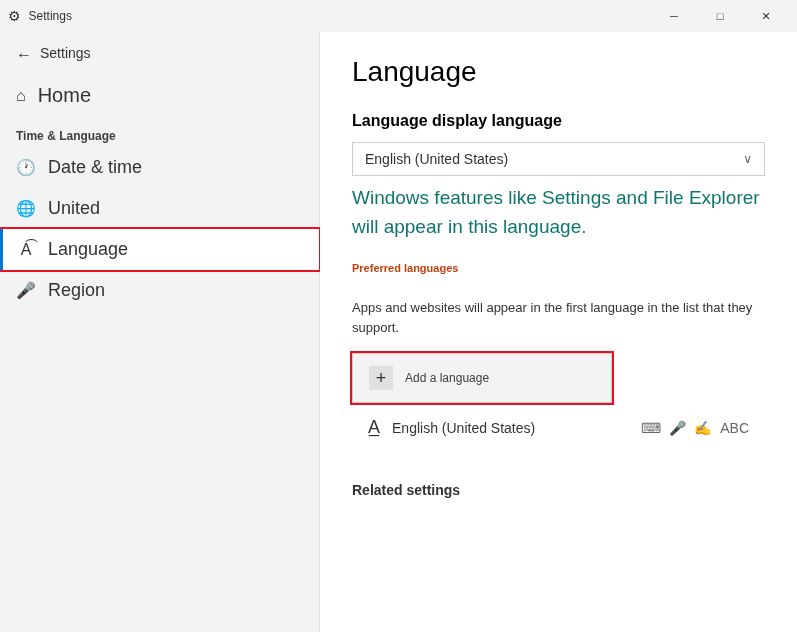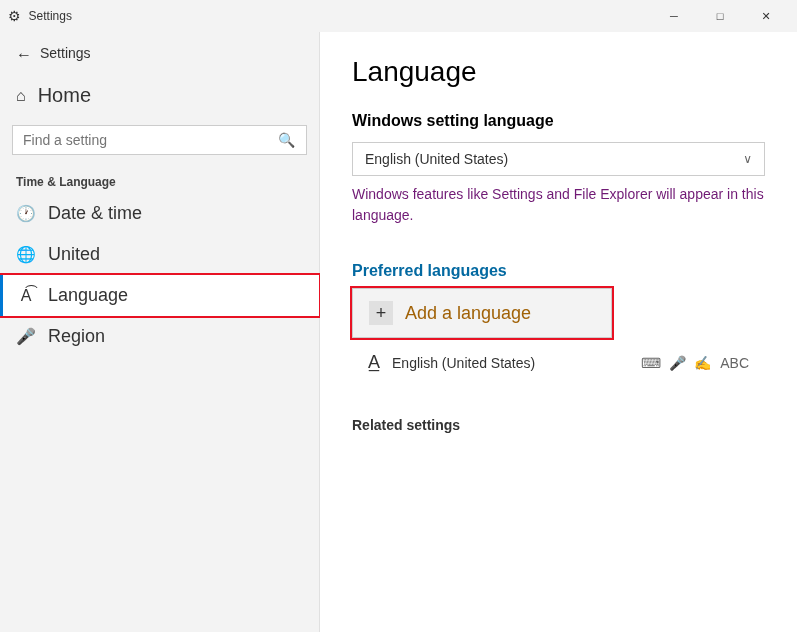--- a/index.html
+++ b/index.html
@@ -171,31 +171,31 @@
       font-size: 14px;
       color: #333;
       cursor: pointer;
       display: flex;
       align-items: center;
       justify-content: space-between;
     }
     .dropdown-chevron { font-size: 12px; color: #666; }
 
     .hint-text {
-      font-size: 14px;
-      color: #701a75;
-      margin-bottom: 36px;
+      font-size: 19px;
+      color: #0f766e;
+      margin-bottom: 21px;
       line-height: 1.5;
     }
 
     .pref-section-title {
-      font-size: 16px;
+      font-size: 11px;
       font-weight: 600;
-      color: #0369a1;
-      margin-bottom: 8px;
+      color: #c2410c;
+      margin-bottom: 24px;
     }
 
     .pref-desc {
       font-size: 13px;
       color: #333;
       margin-bottom: 16px;
       line-height: 1.5;
     }
 
     .add-language-btn {
@@ -213,21 +213,21 @@
     .add-plus {
       font-size: 18px;
       color: #333;
       width: 24px;
       height: 24px;
       display: flex;
       align-items: center;
       justify-content: center;
       background: #e0e0e0;
     }
-    .add-label { font-size: 18px; color: #a16207; }
+    .add-label { font-size: 12px; color: #404040; }
 
     .language-entry {
       display: flex;
       align-items: center;
       gap: 12px;
       padding: 10px 16px;
       width: 100%;
     }
     .lang-icon { font-size: 18px; color: #333; }
     .lang-name { font-size: 14px; color: #333; flex: 1; }
@@ -267,24 +267,20 @@
     <div class="sidebar-back">
       <span class="back-arrow">←</span>
       <span class="settings-label">Settings</span>
     </div>
 
     <div class="home-item">
       <span class="home-icon">⌂</span>
       <span class="home-label">Home</span>
     </div>
 
-    <div class="search-box">
-      <input class="search-input" type="text" placeholder="Find a setting" style="">
-      <span class="search-icon">🔍</span>
-    </div>
 
     <div class="section-title">Time &amp; Language</div>
 
     <div class="nav-item">
       <span class="nav-icon">🕐</span>
       <span class="nav-label">Date &amp; time</span>
     </div>
 
     <div class="nav-item">
       <span class="nav-icon">🌐</span>
@@ -300,32 +296,33 @@
       <span class="nav-icon">🎤</span>
       <span class="nav-label">Region</span>
     </div>
 
   </div>
 
   <div class="content">
 
     <h1 class="page-title">Language</h1>
 
-    <div class="section-heading">Windows setting language</div>
+    <div class="section-heading">Language display language</div>
 
     <div class="dropdown-container">
       <div class="dropdown">
         <span>English (United States)</span>
         <span class="dropdown-chevron">∨</span>
       </div>
     </div>
 
     <p class="hint-text">Windows features like Settings and File Explorer will appear in this language.</p>
 
     <div class="pref-section-title">Preferred languages</div>
+    <p class="pref-desc">Apps and websites will appear in the first language in the list that they support.</p>
 
     <div class="add-language-btn">
       <div class="add-plus">+</div>
       <span class="add-label">Add a language</span>
     </div>
 
     <div class="language-entry">
       <span class="lang-icon">A̲</span>
       <span class="lang-name">English (United States)</span>
       <div class="lang-caps">

